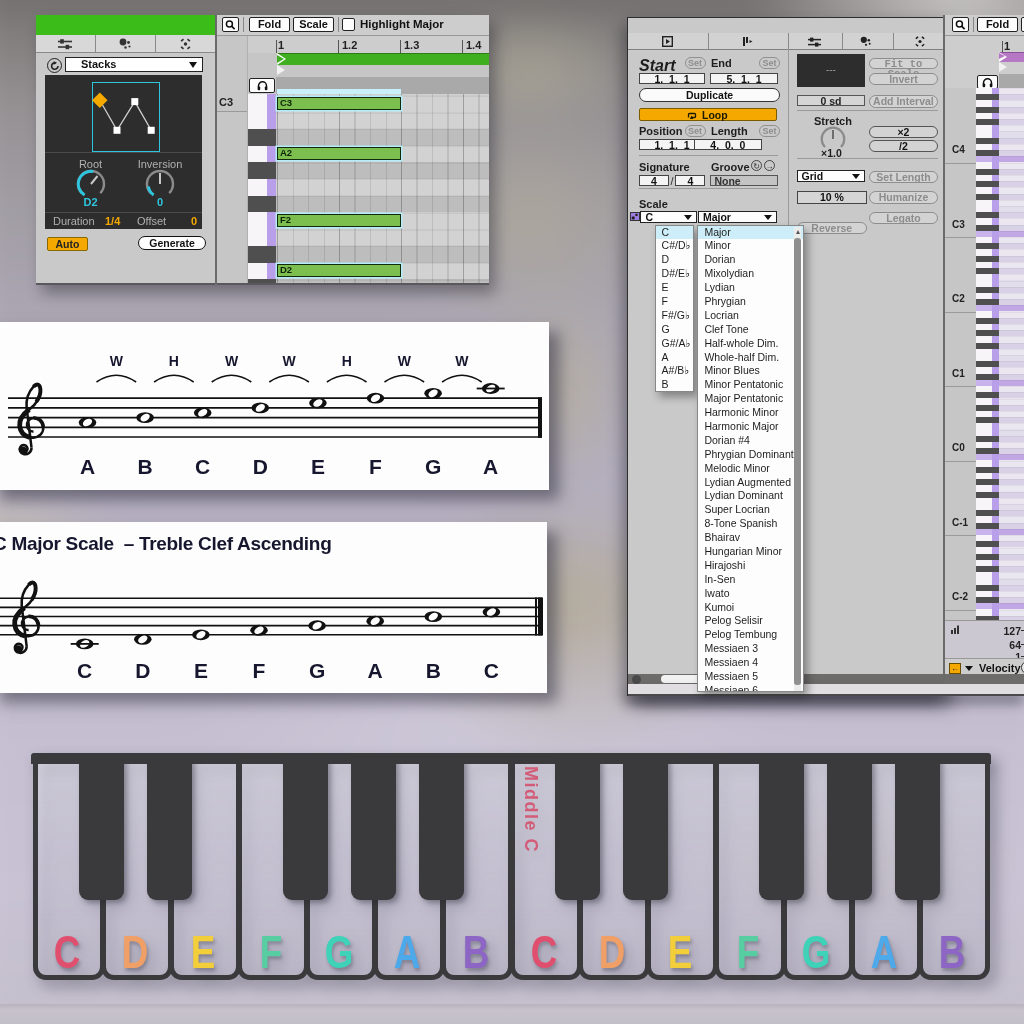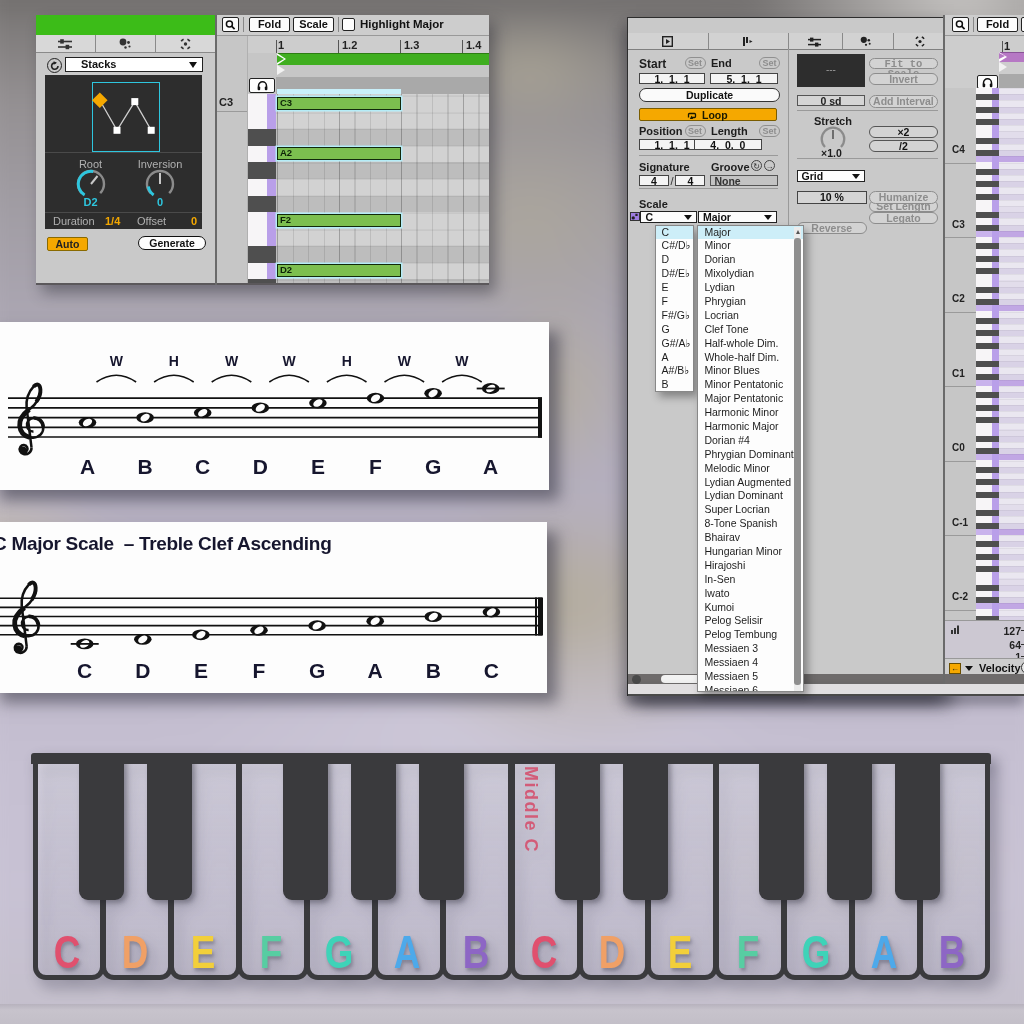--- a/index.html
+++ b/index.html
@@ -384,21 +384,21 @@
           <circle cx="6" cy="5.5" r="1.6" fill="#222"></circle>
           <g stroke="#222" stroke-width="1.6" fill="none">
             <path d="M2 2.9 A5 5 0 0 1 4.2 1.1"></path>
             <path d="M7.8 1.1 A5 5 0 0 1 10 2.9"></path>
             <path d="M10 8.1 A5 5 0 0 1 7.8 9.9"></path>
             <path d="M4.2 9.9 A5 5 0 0 1 2 8.1"></path>
           </g>
         </svg>
   </div>
 
-  <div class="lbl" style="left:11px;top:39px;font-size:12px;">Start</div>
+  <div class="lbl" style="left:11px;top:39px;font-size:16px;font-style:italic;">Start</div>
   <div class="setov" style="left:56.5px;top:38.5px;">Set</div>
   <div class="lbl" style="left:83px;top:39px;font-size:11px;">End</div>
   <div class="setov" style="left:131px;top:38.5px;">Set</div>
   <div class="field fb" style="left:10.7px;top:54.7px;width:66.6px;">1.&nbsp;&nbsp;1.&nbsp;&nbsp;1</div>
   <div class="field fb" style="left:82.2px;top:54.7px;width:67.7px;">5.&nbsp;&nbsp;1.&nbsp;&nbsp;1</div>
   <div class="pill" style="left:10.9px;top:70.4px;width:139.4px;height:12px;font-size:10.5px;font-weight:700;line-height:12px;border-radius:7px;border-color:#333;background:#fafafa;">Duplicate</div>
   <div class="abs" style="left:11.3px;top:90.4px;width:138px;height:12.7px;background:#f5a800;border:1px solid #7a5c00;border-radius:2px;text-align:center;font-size:10.5px;font-weight:700;color:#1a1a00;line-height:13px;box-sizing:border-box;"><svg style="position:absolute;left:47px;top:2.8px" width="10" height="8" viewBox="0 0 10 8">
           <path d="M1.5 5.5 V2.5 a1 1 0 0 1 1-1 h5 a1 1 0 0 1 1 1 v2 a1 1 0 0 1 -1 1 H4.5" fill="none" stroke="#1a1a00" stroke-width="1.3"></path>
           <path d="M5.2 3.6 L2.6 6.5 L5.8 7.4 Z" fill="#1a1a00" transform="rotate(-15 4.5 6)"></path>
         </svg><span style="margin-left:13px">Loop</span></div>
@@ -438,21 +438,21 @@
   <div class="lbl" style="left:186px;top:96.5px;font-size:11px;">Stretch</div>
   <svg class="abs" style="left:192px;top:108px" width="26" height="26" viewBox="0 0 30 30">
       <path d="M5.1 24.9 A14 14 0 1 1 24.9 24.9" fill="none" stroke="#8b8b8b" stroke-width="2.8" transform="scale(0.93) translate(1.1,1.1)"></path>
       <line x1="15" y1="15" x2="15" y2="4.5" stroke="#555" stroke-width="1.8"></line>
   </svg>
   <div class="lbl" style="left:193px;top:129px;font-size:10.5px;">×1.0</div>
   <div class="pill" style="left:240.7px;top:107.6px;width:67.5px;height:10.5px;font-size:10.5px;font-weight:700;line-height:10.5px;">×2</div>
   <div class="pill" style="left:240.7px;top:121.7px;width:67.5px;height:10.5px;font-size:10.5px;font-weight:700;line-height:10.5px;">/2</div>
   <div class="abs" style="left:168.6px;top:139.9px;width:141px;height:1px;background:#9a9a9a;"></div>
   <div class="abs ddbox" style="left:168.6px;top:152.4px;width:68.7px;">Grid<span class="dda"></span></div>
-  <div class="pill dis" style="left:240.7px;top:152.9px;width:67.5px;height:10.5px;font-size:10.5px;font-weight:700;line-height:10.5px;margin-top:29px;">Set Length</div>
+  <div class="pill dis" style="left:240.7px;top:152.9px;width:67.5px;height:10.5px;font-size:10.5px;font-weight:700;line-height:10.5px;">Set Length</div>
   <div class="field" style="left:168.6px;top:173.3px;width:68.7px;height:10.7px;font-size:10.5px;font-weight:700;line-height:10.5px;background:#d5d5d5;">10 %</div>
   <div class="pill dis" style="left:240.7px;top:173.3px;width:67.5px;height:10.7px;font-size:10.5px;font-weight:700;line-height:10.5px;">Humanize</div>
   <div class="pill dis" style="left:169px;top:204px;width:67.5px;height:10.2px;font-size:10.5px;font-weight:700;line-height:10px;">Reverse</div>
   <div class="pill dis" style="left:240.7px;top:193.7px;width:67.5px;height:10.2px;font-size:10.5px;font-weight:700;line-height:10px;">Legato</div>
 
   <div class="abs" style="left:0;top:656px;width:318px;height:10px;background:#6e6b6b;">
     <div class="abs" style="left:4px;top:0.5px;width:9px;height:9px;border-radius:50%;background:#4a4a4a;"></div>
     <div class="abs" style="left:33px;top:1px;width:140px;height:8px;background:#f2f2f2;border-radius:4px;"></div>
   </div>
 

